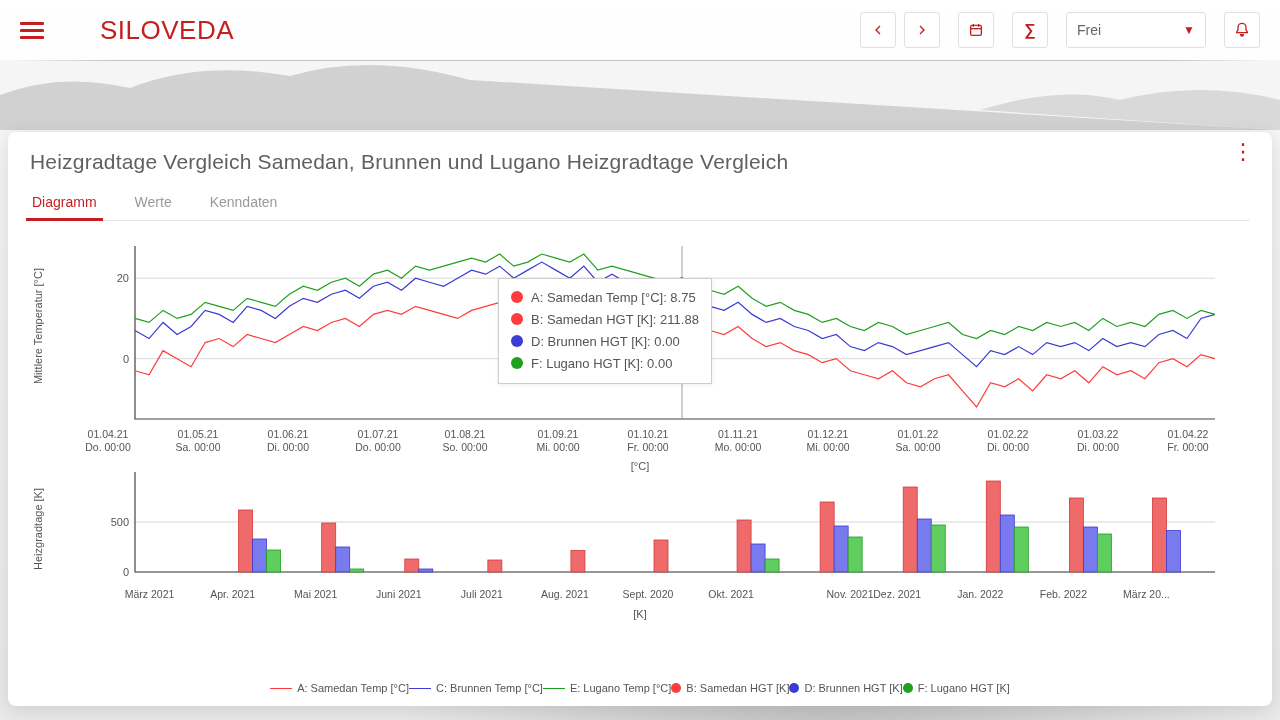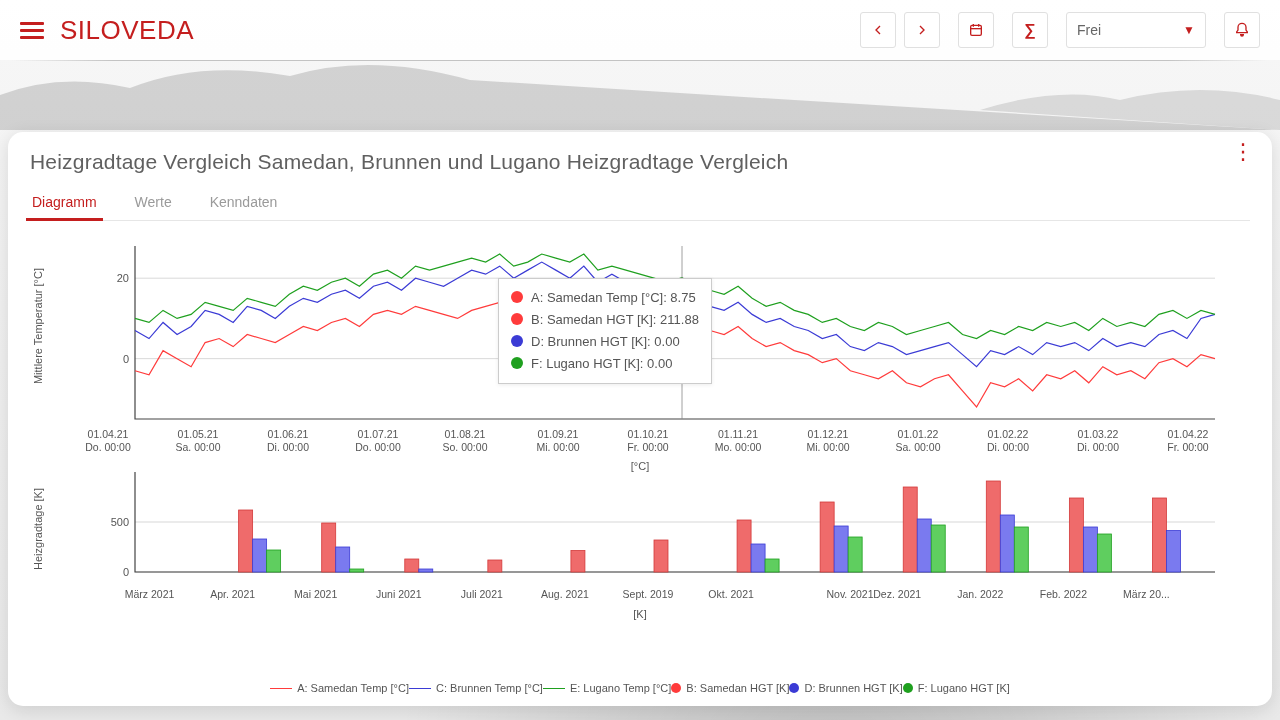--- a/index.html
+++ b/index.html
@@ -18,33 +18,33 @@
   body{
     background:
       radial-gradient(circle at 65% 110%, rgba(0,0,0,0.18) 0%, rgba(0,0,0,0.10) 18%, rgba(0,0,0,0) 38%),
       linear-gradient(180deg,#f7f7f7 0%,#e9e9e9 100%);
     position:relative;
   }
   
   .topbar{height:60px;display:flex;align-items:center;padding:0 20px;position:relative;z-index:10;background:rgba(255,255,255,.9);}
   .hamburger{display:inline-flex;flex-direction:column;gap:4px;width:24px;cursor:pointer;margin-right:16px;}
   .hamburger span{height:3px;background:var(--brand-red);border-radius:1px;}
-  .brand{font-size:26px;font-weight:500;letter-spacing:.5px;color:var(--brand-red);}
+  .brand{font-size:26px;font-weight:500;letter-spacing:.5px;color:var(--brand-red);margin-left:40px;}
   .tb-center{margin-left:auto;display:flex;align-items:center;gap:8px;}
   .tb-range{color:#8a8a8a;font-size:15px;margin-right:8px;}
   .tb-btn{width:36px;height:36px;border:1px solid #e0e0e0;background:#fff;border-radius:3px;display:inline-flex;align-items:center;justify-content:center;color:var(--brand-red);cursor:pointer;font-size:16px;}
   .tb-btn svg{width:16px;height:16px;stroke:var(--brand-red);fill:none;stroke-width:2;}
   .tb-select{min-width:140px;height:36px;border:1px solid #e0e0e0;background:#fff;border-radius:3px;display:inline-flex;align-items:center;justify-content:space-between;padding:8px 10px;color:#666;cursor:pointer;font-size:14px;margin-left:10px;gap:40px;}
   .tb-select .chev{color:var(--brand-red);font-size:12px;}
   .tb-bell{margin-left:10px;}
   .toprule{height:1px;background:linear-gradient(90deg,transparent 0,#c3c3c3 8%,#c3c3c3 92%,transparent 100%);margin:0 12px;}
   .mountain{position:absolute;left:0;right:0;top:40px;height:90px;pointer-events:none;opacity:.22;overflow:hidden;}
 
   
-  .card{position:absolute;left:8px;right:8px;top:132px;bottom:14px;background:#fff;border-radius:15px;box-shadow:0 4px 18px rgba(0,0,0,.12);padding:18px 22px 10px;}
+  .card{position:absolute;left:8px;right:8px;top:132px;bottom:14px;background:#fff;border-radius:8px;box-shadow:0 4px 18px rgba(0,0,0,.12);padding:18px 22px 10px;}
   .card-title{font-size:21px;font-weight:500;color:#606060;letter-spacing:.2px;}
   .card-menu{position:absolute;top:16px;right:18px;color:var(--brand-red);font-size:22px;line-height:.4;letter-spacing:0;}
   .card-menu span{display:block;}
   .tabs{display:flex;gap:34px;margin-top:12px;border-bottom:1px solid #e6e6e6;font-size:14px;}
   .tab{padding:8px 2px 10px;color:#9a9a9a;cursor:pointer;position:relative;}
   .tab.active{color:var(--brand-red);}
   .tab.active::after{content:"";position:absolute;left:-4px;right:-4px;bottom:-1px;height:3px;background:var(--brand-red);}
 
   
   .charts{position:absolute;left:30px;right:30px;top:108px;bottom:78px;}
@@ -207,21 +207,21 @@
           <rect x="1101.4615384615383" y="62.5" width="14" height="41.5" fill="#7a7aef" stroke="#3b3bd5" stroke-width=".8"></rect>
         </svg>
     </div>
     <div class="xaxis2" id="xaxis2">
         <div class="tick" style="left: 41.5385px;">März 2021</div>
         <div class="tick" style="left: 124.615px;">Apr. 2021</div>
         <div class="tick" style="left: 207.692px;">Mai 2021</div>
         <div class="tick" style="left: 290.769px;">Juni 2021</div>
         <div class="tick" style="left: 373.846px;">Juli 2021</div>
         <div class="tick" style="left: 456.923px;">Aug. 2021</div>
-        <div class="tick" style="left: 540px;">Sept. 2019</div>
+        <div class="tick" style="left: 540px;">Sept. 2020</div>
         <div class="tick" style="left: 623.077px;">Okt. 2021</div>
         <div class="tick" style="left: 742px;">Nov. 2021</div>
         <div class="tick" style="left: 789.231px;">Dez. 2021</div>
         <div class="tick" style="left: 872.308px;">Jan. 2022</div>
         <div class="tick" style="left: 955.385px;">Feb. 2022</div>
         <div class="tick" style="left: 1038.46px;">März 20...</div>
       </div>
     <div class="xaxis2-title">[K]</div>
 
     <div class="tooltip">

